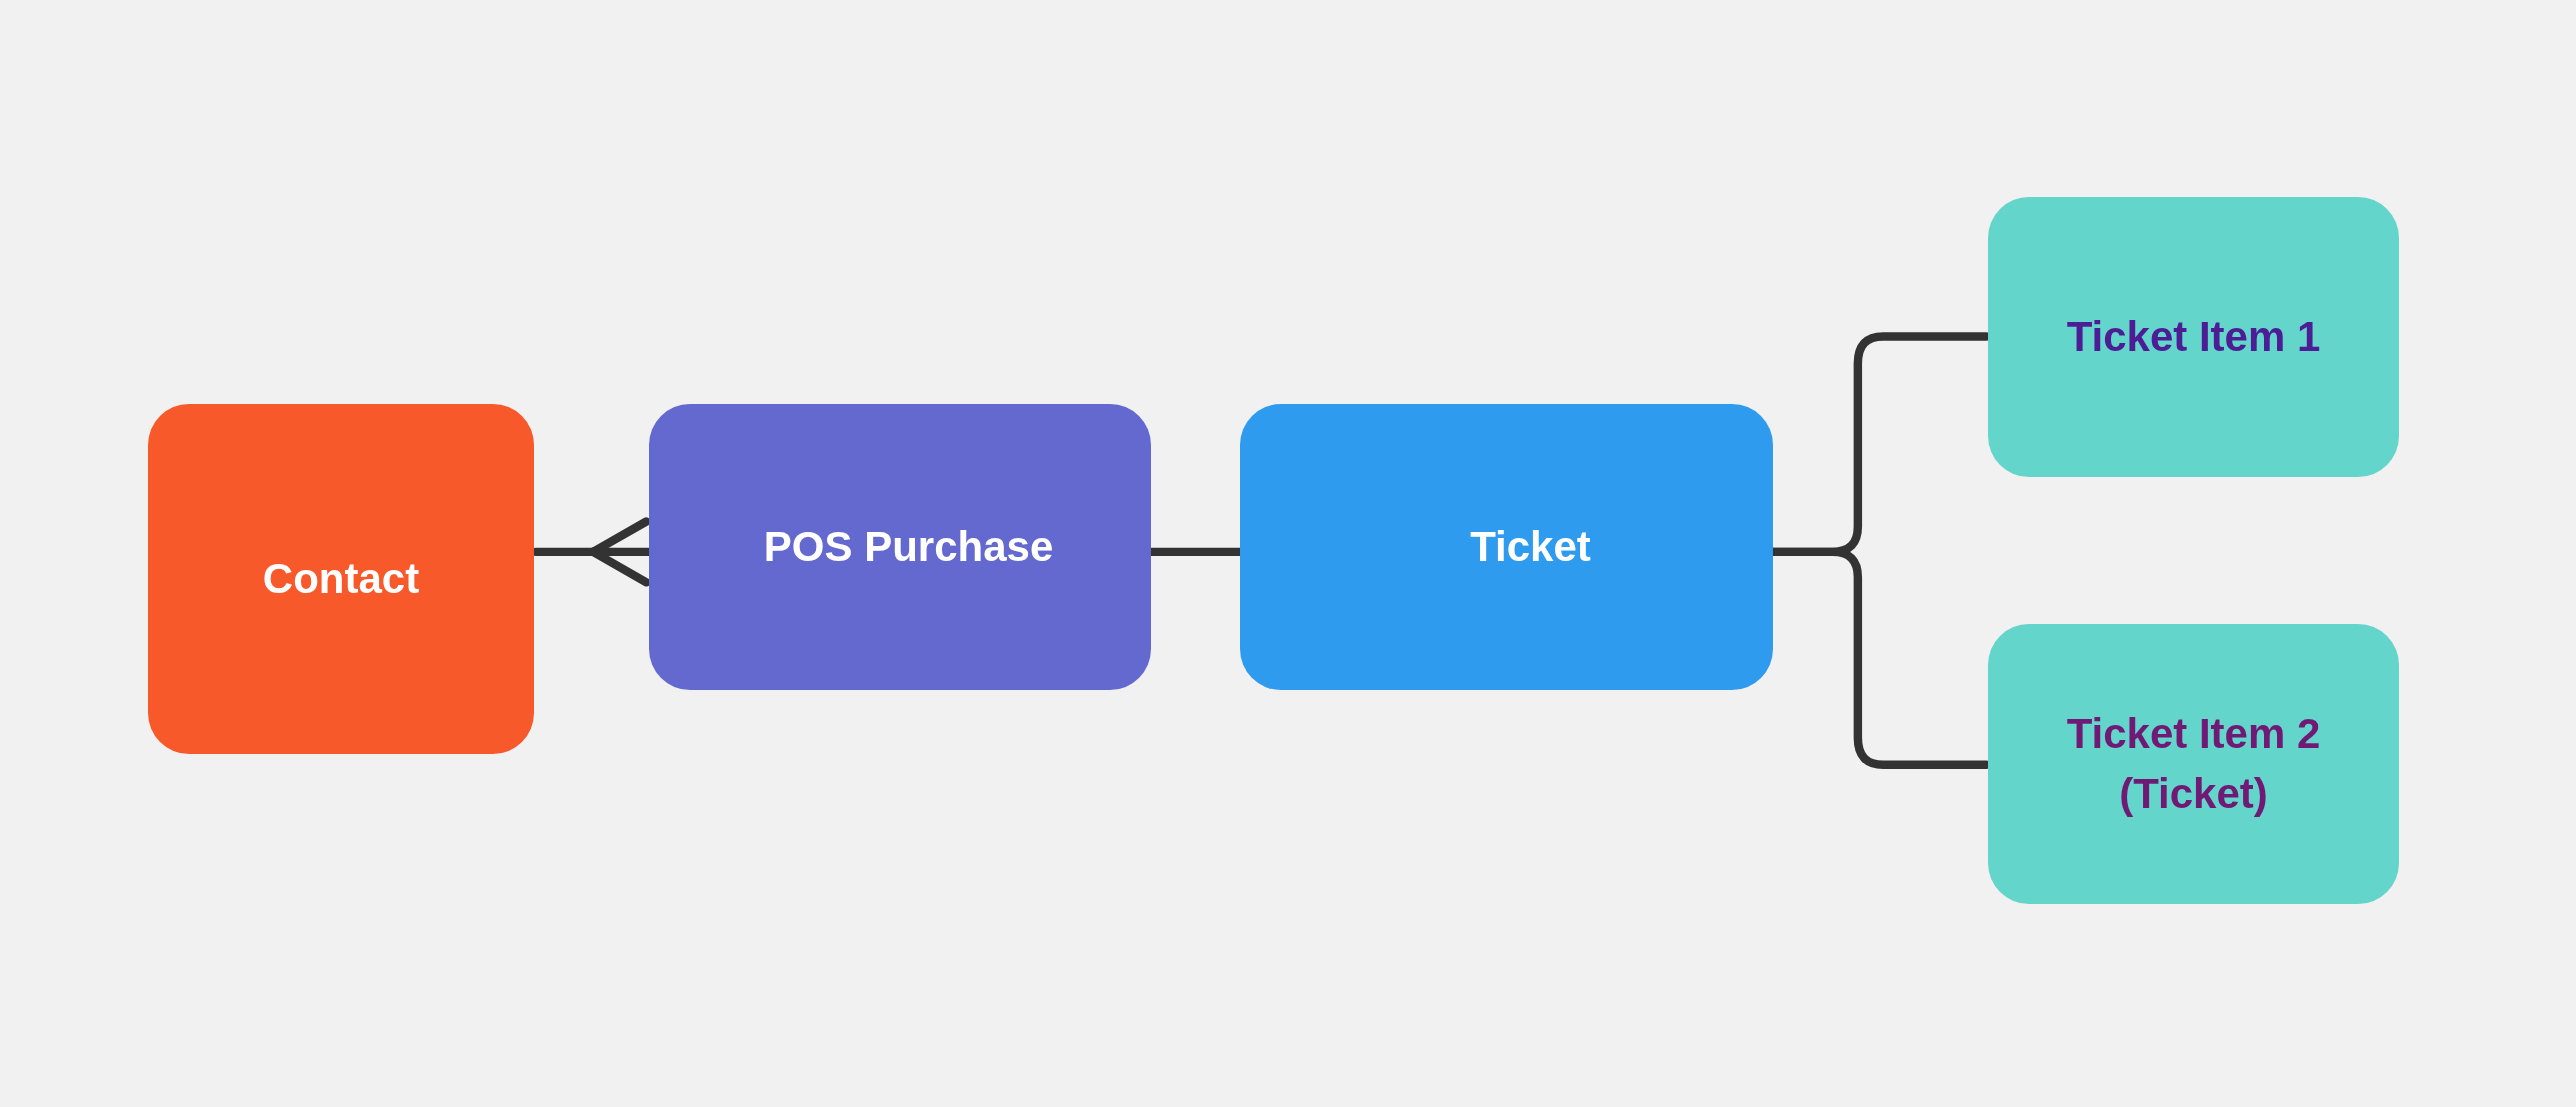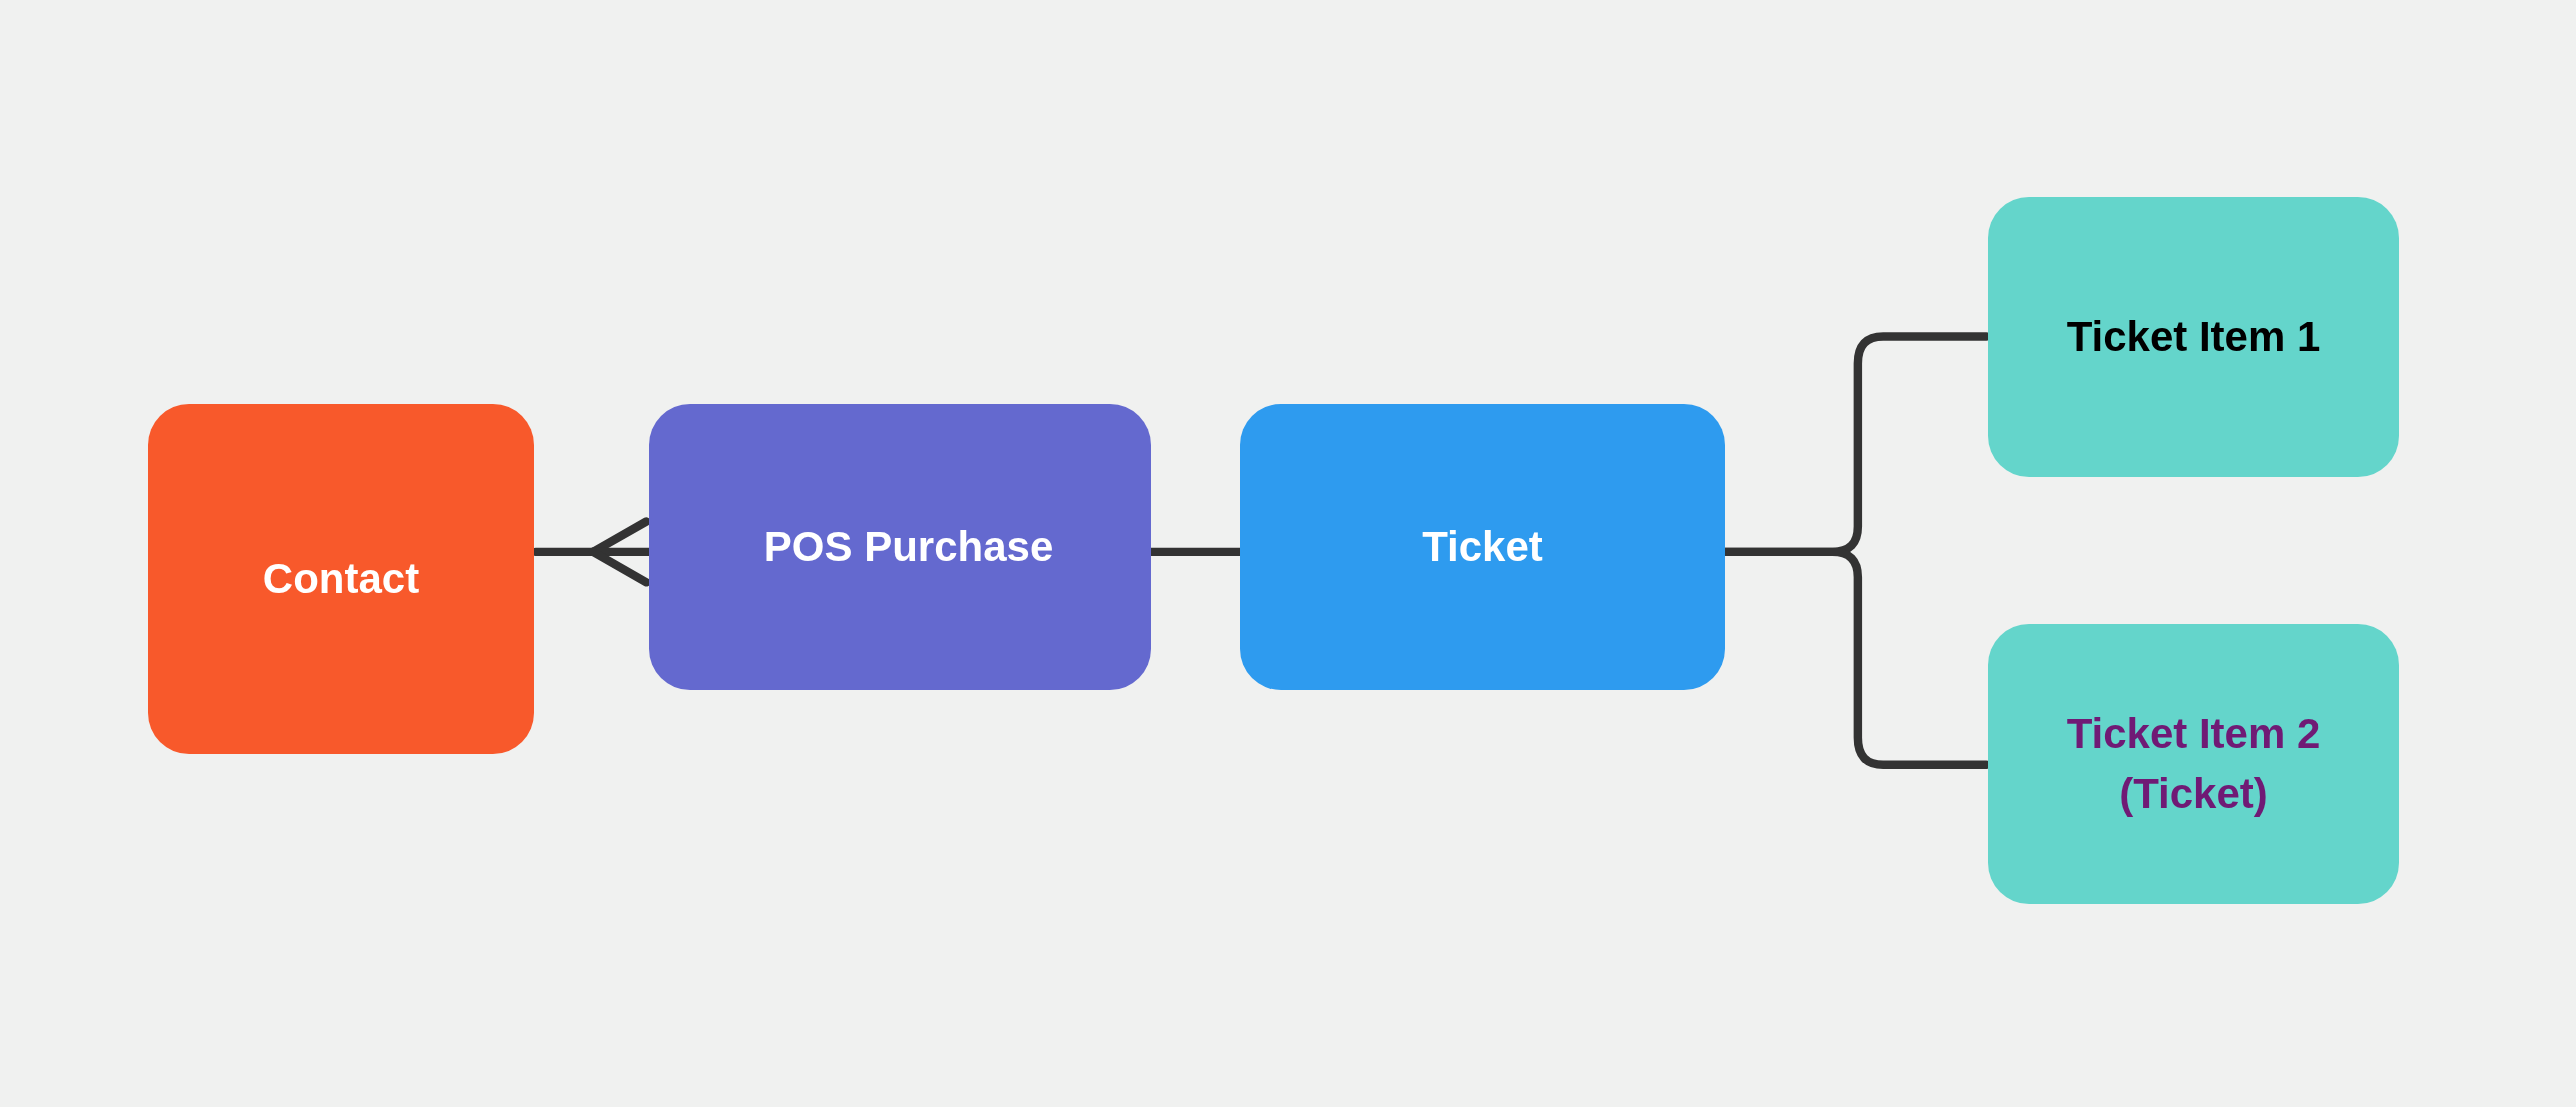--- a/index.html
+++ b/index.html
@@ -63,28 +63,28 @@
       <span>Contact</span>
     </div>
   </div>
 
   <div class="node" style="left: 649px; top: 404px; width: 485px; height: 286px; background: rgb(100, 105, 207); padding-left: 17px;">
     <div class="label" style="color: rgb(255, 255, 255);">
       <span>POS Purchase</span>
     </div>
   </div>
 
-  <div class="node" style="left: 1240px; top: 404px; width: 485px; height: 286px; background: rgb(46, 155, 239);">
+  <div class="node" style="left: 1240px; top: 404px; width: 485px; height: 286px; background: rgb(46, 155, 239); padding-left: 48px;">
     <div class="label" style="color: rgb(255, 255, 255);">
       <span>Ticket</span>
     </div>
   </div>
 
   <div class="node" style="left: 1988px; top: 197px; width: 411px; height: 280px; background: rgb(100, 213, 203);">
-    <div class="label" style="color: #000000;">
+    <div class="label" style="color: #4c1d95;">
       <span>Ticket Item 1</span>
     </div>
   </div>
 
   <div class="node" style="left: 1988px; top: 624px; width: 411px; height: 280px; background: rgb(100, 213, 203);">
     <div class="label" style="color: #701a75;">
       <span>Ticket Item 2</span>
       <span>(Ticket)</span>
     </div>
   </div>

